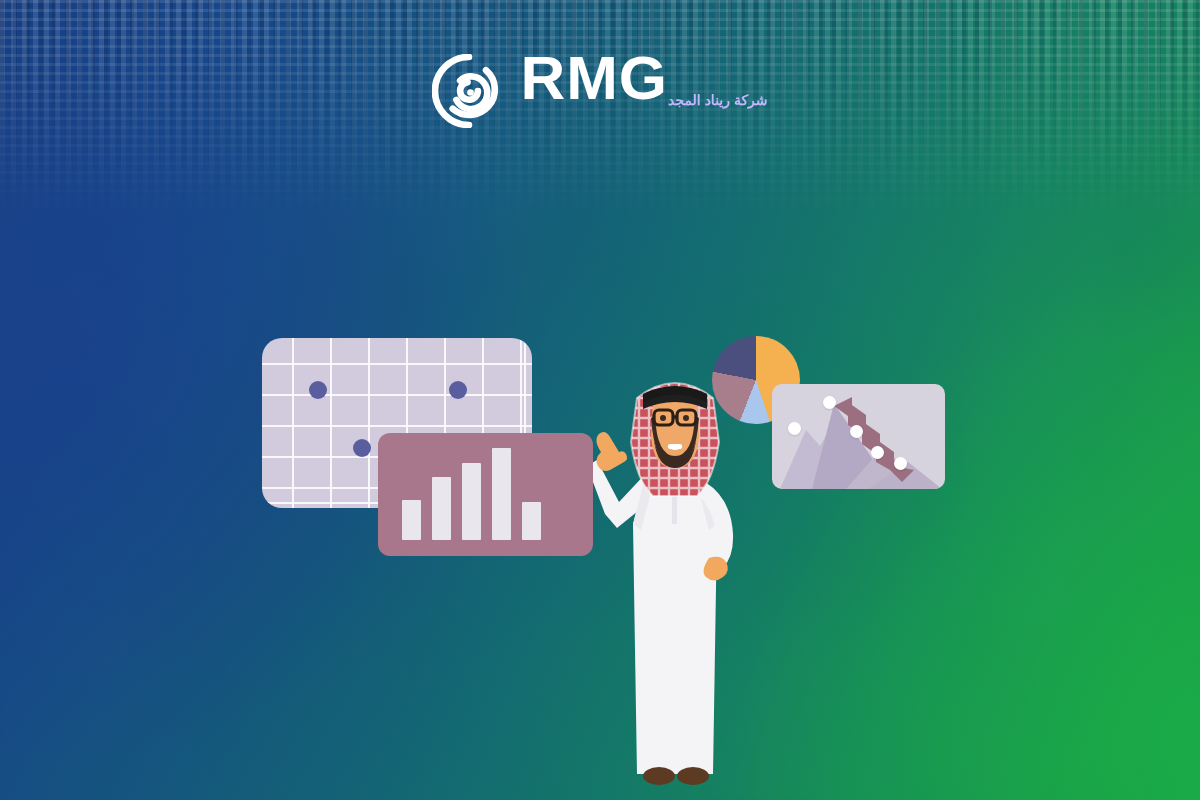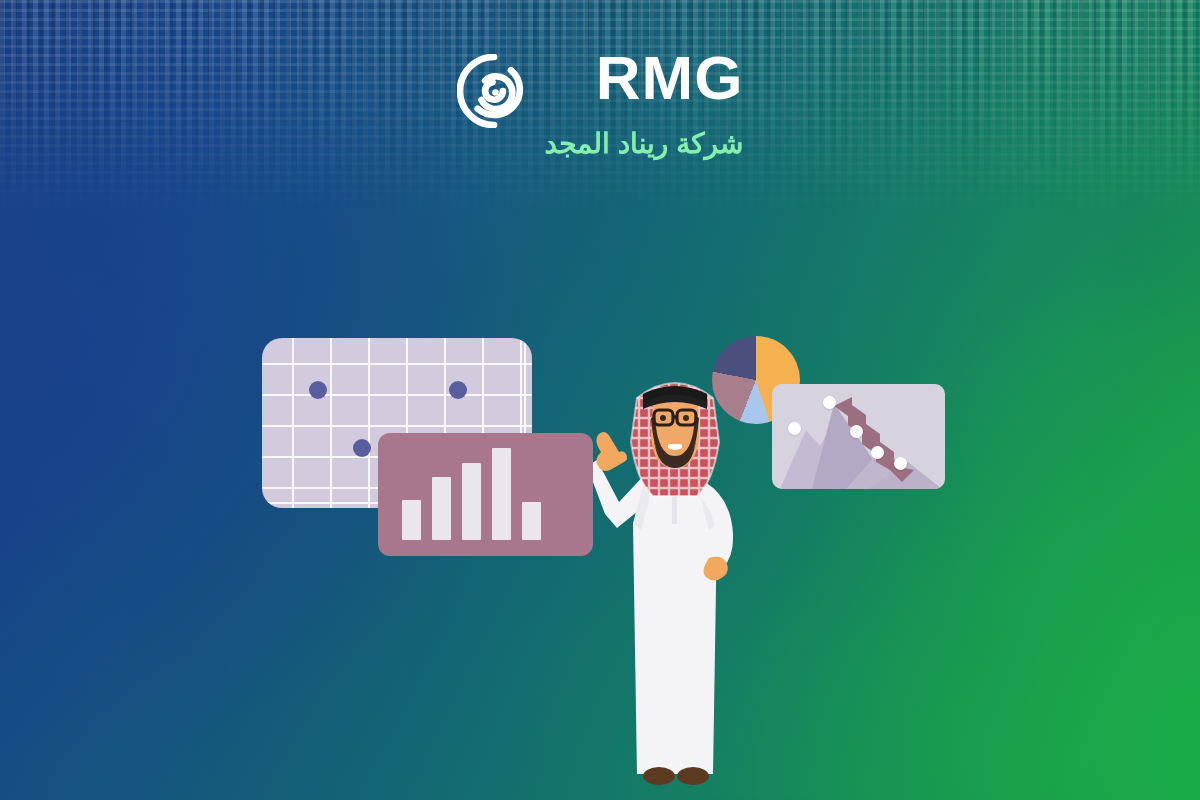--- a/index.html
+++ b/index.html
@@ -87,27 +87,27 @@
     -webkit-mask-image:linear-gradient(to bottom, rgba(0,0,0,.9) 0%, rgba(0,0,0,0) 100%);
     mask-image:linear-gradient(to bottom, rgba(0,0,0,.9) 0%, rgba(0,0,0,0) 100%);
   }
 
   
   .logo-block {
     position:absolute; left:0; right:0; top:48px;
     display:flex; justify-content:center; align-items:flex-start; gap:14px;
   }
   .logo-mark { width:74px; height:74px; flex:none; margin-top:6px; }
-  .logo-text-col { display:flex; flex-direction:column; align-items:flex-end; }
+  .logo-text-col { display:flex; flex-direction:row; align-items:flex-end; }
   .logo-word {
     font-size:62px; line-height:0.96; font-weight:700; color:#ffffff;
     letter-spacing:1px;
   }
   .logo-arabic {
-    font-size:28px; color:#86efac; font-weight:700;
+    font-size:14px; color:#c4b5fd; font-weight:700;
     letter-spacing:1px; margin-top:19px; direction:rtl;
   }
 
   
   .headline {
     position:absolute; left:60px; right:60px; top:192px;
     text-align:center; color:#ffffff;
     font-size:41px; font-weight:700; line-height:1.32;
     text-shadow:0 2px 5px rgba(0,0,0,0.18);
   }

